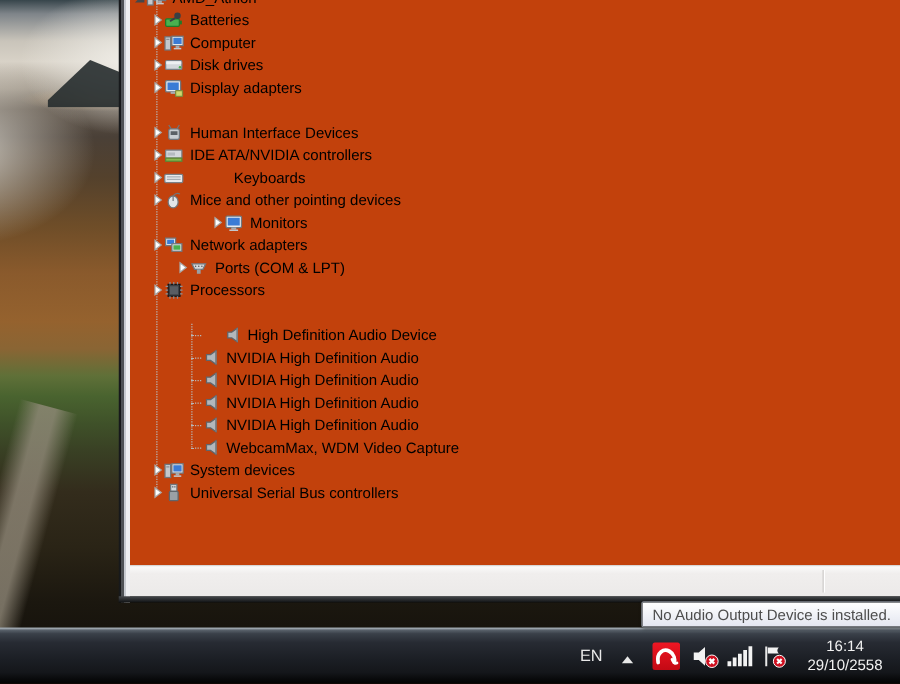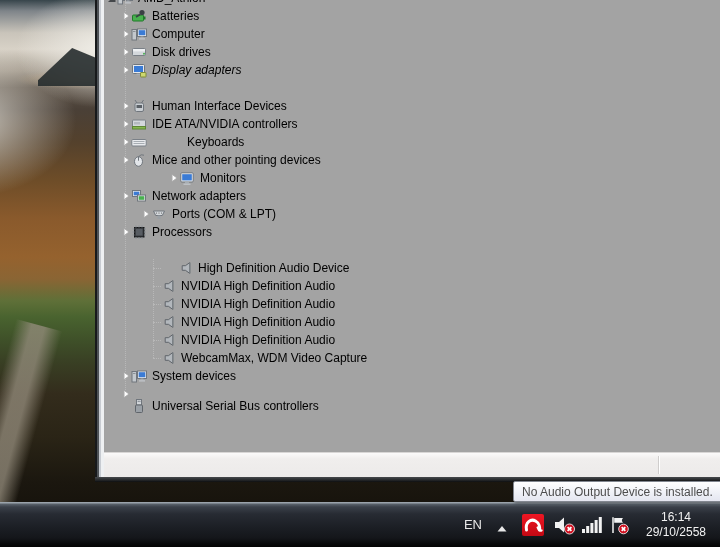--- a/index.html
+++ b/index.html
@@ -36,21 +36,21 @@
   .win-left-frame{
     position:absolute;left:0;top:0;bottom:0;width:9px;
     background:linear-gradient(90deg,#17191b 0 2px,#4e5256 2px 4px,#c7cbd1 4px 6px,#eef0f2 6px 9px);
   }
   .win-bottom-frame{
     position:absolute;left:0;bottom:0;right:0;height:5px;
     background:linear-gradient(180deg,#46494c,#1b1d1f 80%,#0c0d0e);
   }
   .win-client{position:absolute;left:9px;top:0;right:0;bottom:5px;background:#fff;}
   .tree-panel{
-    position:absolute;left:0;top:0;right:0;height:452px;background:#a3a3a3;overflow:hidden;
+    position:absolute;left:0;top:0;right:0;height:452px;background:#c2410c;overflow:hidden;
     font-size:12px;color:#000;padding-left:16px;
   }
   .statusbar{
     position:absolute;left:0;top:452px;right:0;height:25px;box-sizing:border-box;
     border-top:1px solid #d8d6d5;
     background:linear-gradient(180deg,#fbfafa,#f0eeed 25%,#eceae9);
   }
   .status-divider{position:absolute;left:554px;top:3px;bottom:3px;width:1px;background:#cfcdcc;box-shadow:1px 0 0 #fff;}
   
   .trow{position:absolute;left:0;right:0;height:18px;}
@@ -172,21 +172,21 @@
             <span class="ticon">
               <svg viewBox="0 0 16 16">
                 <rect x="1.5" y="4.5" width="13" height="7" rx="1" fill="#d4d8dc" stroke="#7a8087"></rect>
                 <rect x="2" y="5" width="12" height="2.4" fill="#eef0f2"></rect>
                 <circle cx="13" cy="9.8" r="1" fill="#49b14f"></circle>
               </svg>
             </span>
             <span class="tlabel">Disk drives</span>
           </span>
         </div>
-        <div class="trow" style="top: 61px; font-style: italic;">
+        <div class="trow" style="top: 61px;">
           <span class="arrow" style="left: 14px;">
             <svg viewBox="0 0 16 16">
               <path d="M6 4.2 L11 8 L6 11.8 Z" fill="#fdfdfd" stroke="#a8a8a8"></path>
             </svg>
           </span>
           <span class="titem" style="left: 25px;">
             <span class="ticon">
               <svg viewBox="0 0 16 16">
                 <rect x="1.5" y="2.5" width="12" height="9" rx="1" fill="#e6e9ec" stroke="#70767d"></rect>
                 <rect x="3" y="4" width="9" height="6" fill="#3a7bd5"></rect>
@@ -426,21 +426,21 @@
             </span>
             <span class="tlabel">System devices</span>
           </span>
         </div>
         <div class="trow" style="top: 385px;">
           <span class="arrow" style="left: 14px;">
             <svg viewBox="0 0 16 16">
               <path d="M6 4.2 L11 8 L6 11.8 Z" fill="#fdfdfd" stroke="#a8a8a8"></path>
             </svg>
           </span>
-          <span class="titem" style="left: 25px; margin-top: 12px;">
+          <span class="titem" style="left: 25px;">
             <span class="ticon">
               <svg viewBox="0 0 16 16">
                 <rect x="5.5" y="1.5" width="5" height="5.5" fill="#d4d8dc" stroke="#70767d"></rect>
                 <rect x="6.7" y="2.7" width="1" height="1.4" fill="#70767d"></rect>
                 <rect x="8.4" y="2.7" width="1" height="1.4" fill="#70767d"></rect>
                 <rect x="4.5" y="7" width="7" height="7.5" rx="1" fill="#9aa0a6" stroke="#60656b"></rect>
               </svg>
             </span>
             <span class="tlabel">Universal Serial Bus controllers</span>
           </span>

